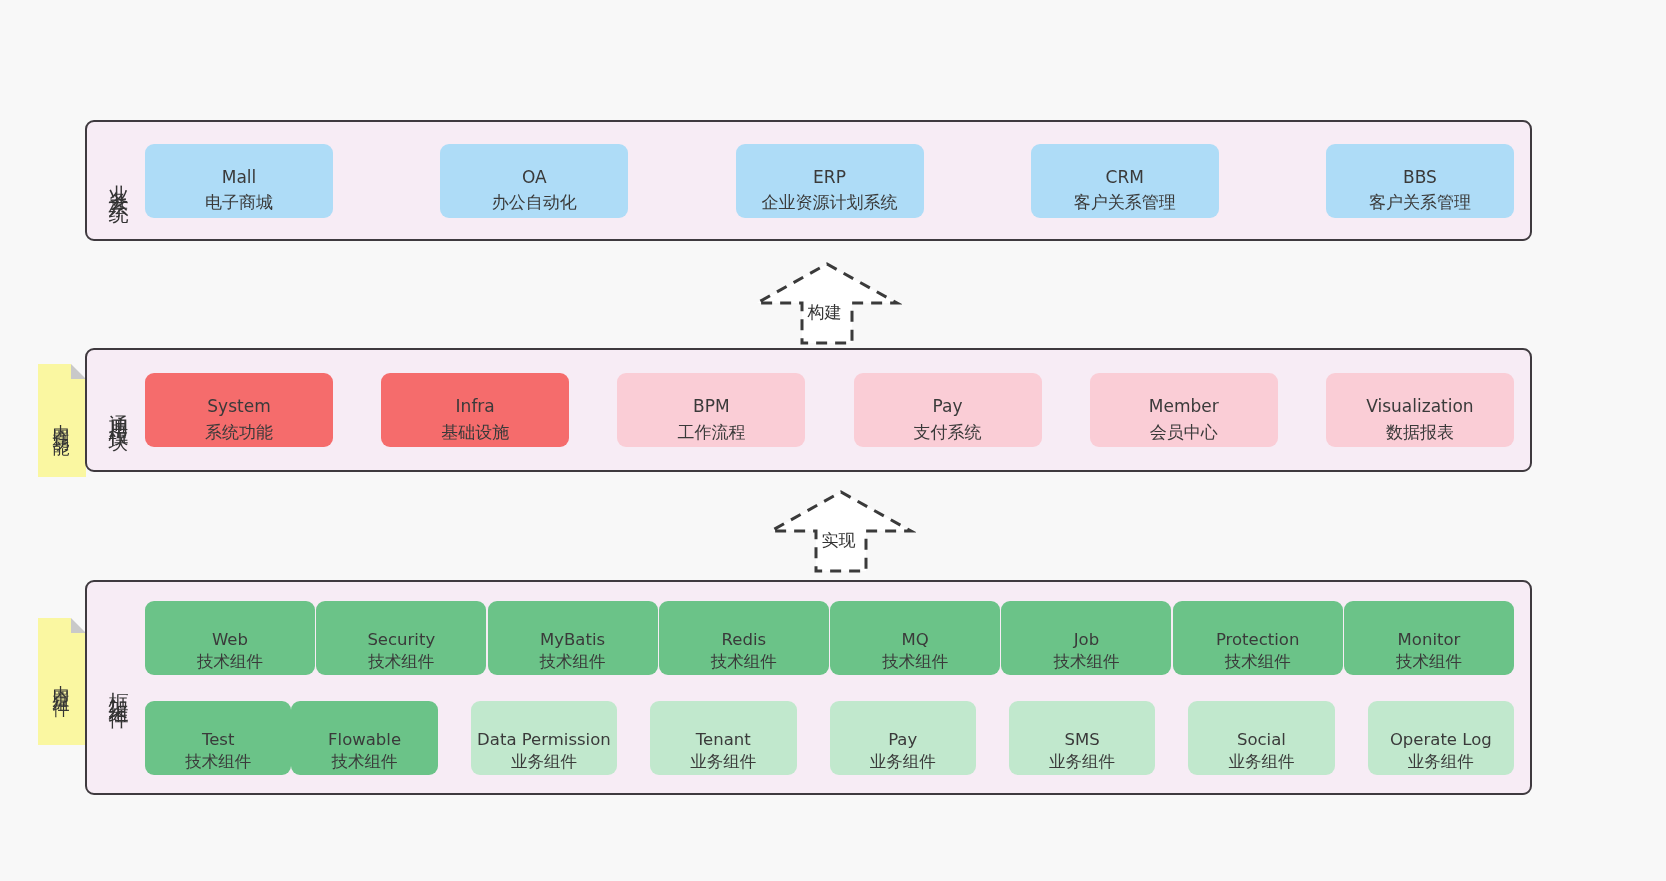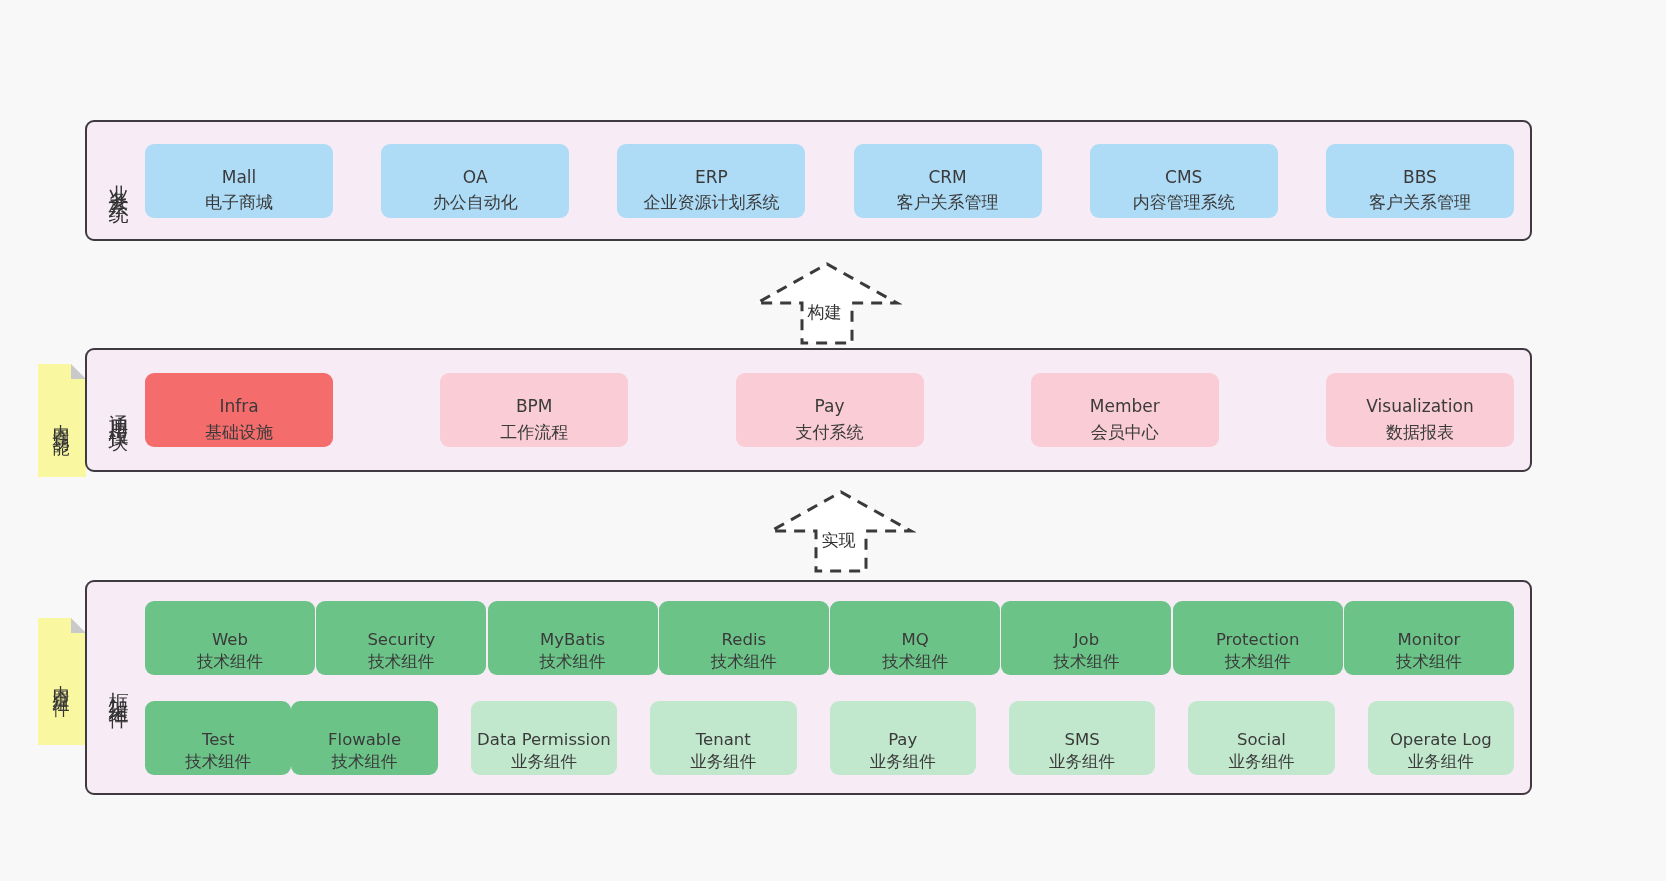--- a/index.html
+++ b/index.html
@@ -106,24 +106,20 @@
         </div>
         <div class="box blue">
           <div>ERP</div>
           <div>企业资源计划系统</div>
         </div>
         <div class="box blue">
           <div>CRM</div>
           <div>客户关系管理</div>
         </div>
         <div class="box blue">
-          <div>CMS</div>
-          <div>内容管理系统</div>
-        </div>
-        <div class="box blue">
           <div>BBS</div>
           <div>客户关系管理</div>
         </div>
       </div>
   </section>
 
   <div class="arrow" id="arrow-build">
     <svg viewBox="0 0 150 86">
       <polygon points="75,4 145,43 100,43 100,83 50,83 50,43 5,43" fill="#ffffff" stroke="#3a3a3a" stroke-width="3" stroke-dasharray="11 8" stroke-linejoin="miter"></polygon>
     </svg>
@@ -131,20 +127,24 @@
   </div>
 
   <div class="note" id="note-modules">
     <span class="note-text">内置功能</span>
   </div>
 
   <section class="layer" id="layer-modules">
     <div class="layer-label">通用模块</div>
     <div class="boxes wide">
         <div class="box red">
+          <div>System</div>
+          <div>系统功能</div>
+        </div>
+        <div class="box red">
           <div>Infra</div>
           <div>基础设施</div>
         </div>
         <div class="box pink">
           <div>BPM</div>
           <div>工作流程</div>
         </div>
         <div class="box pink">
           <div>Pay</div>
           <div>支付系统</div>

